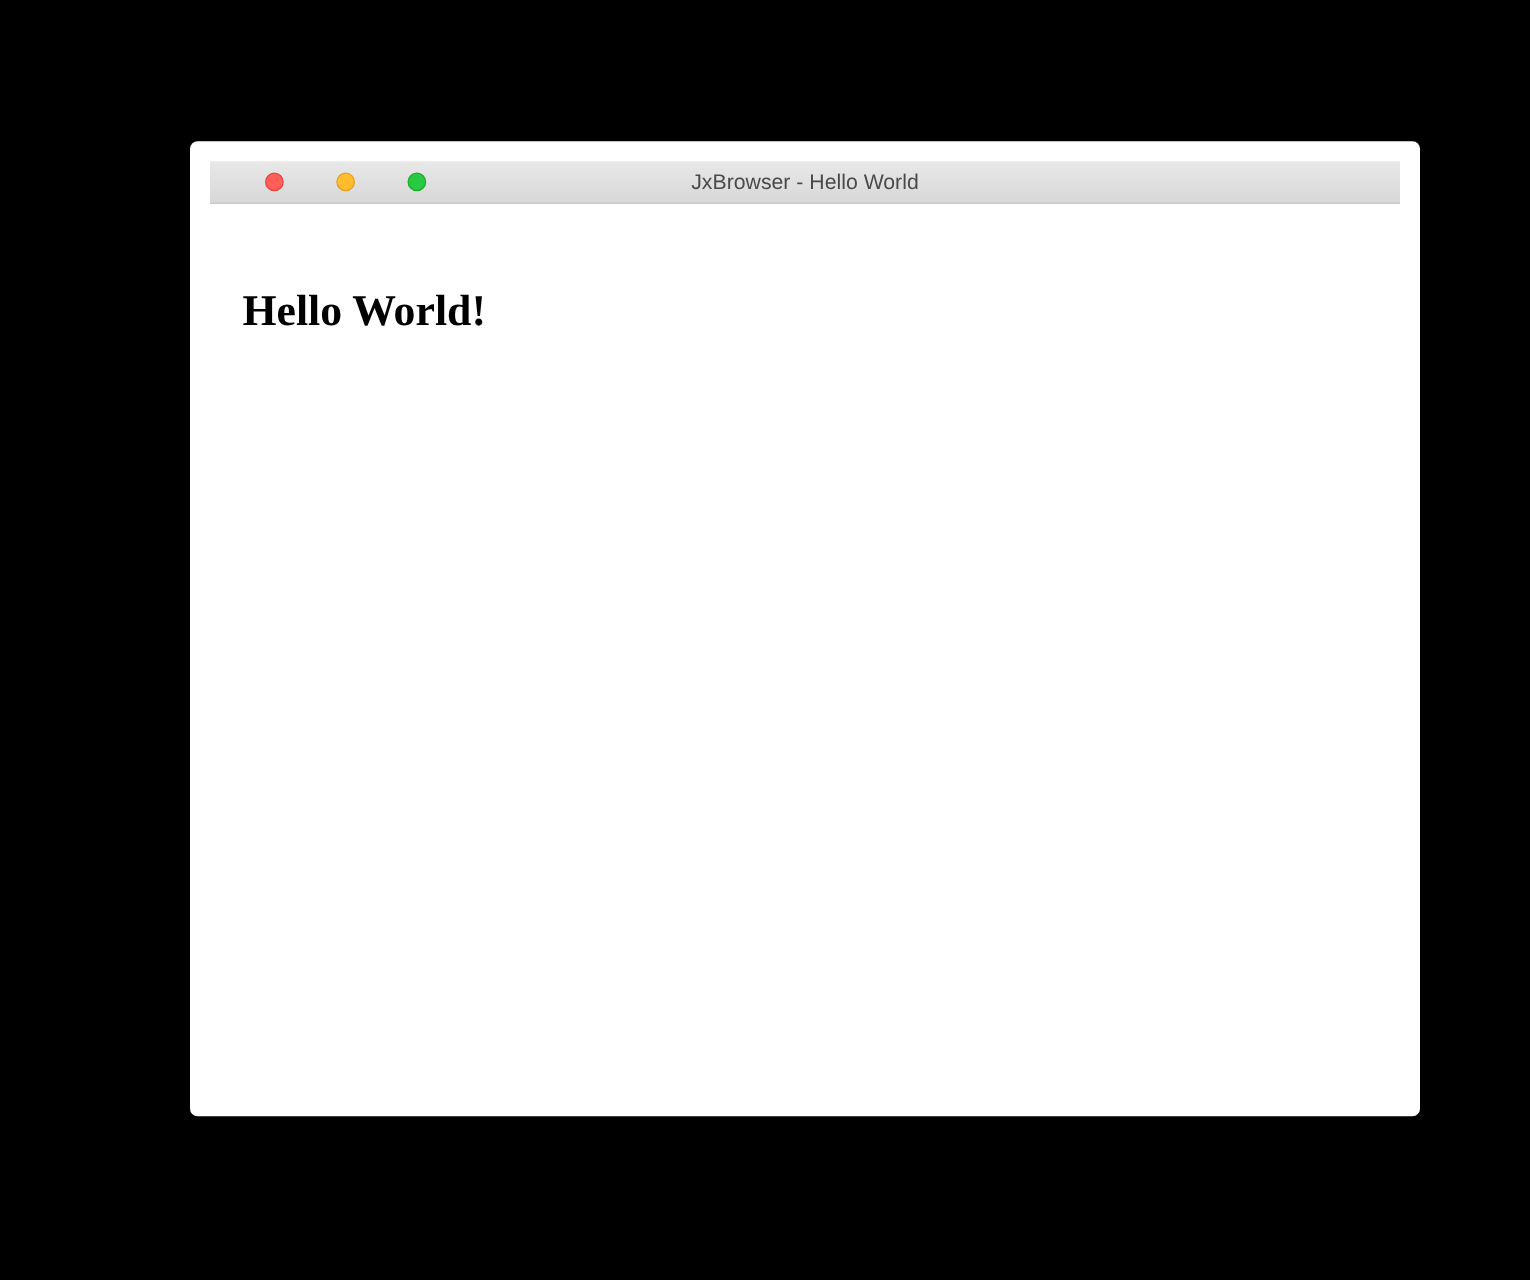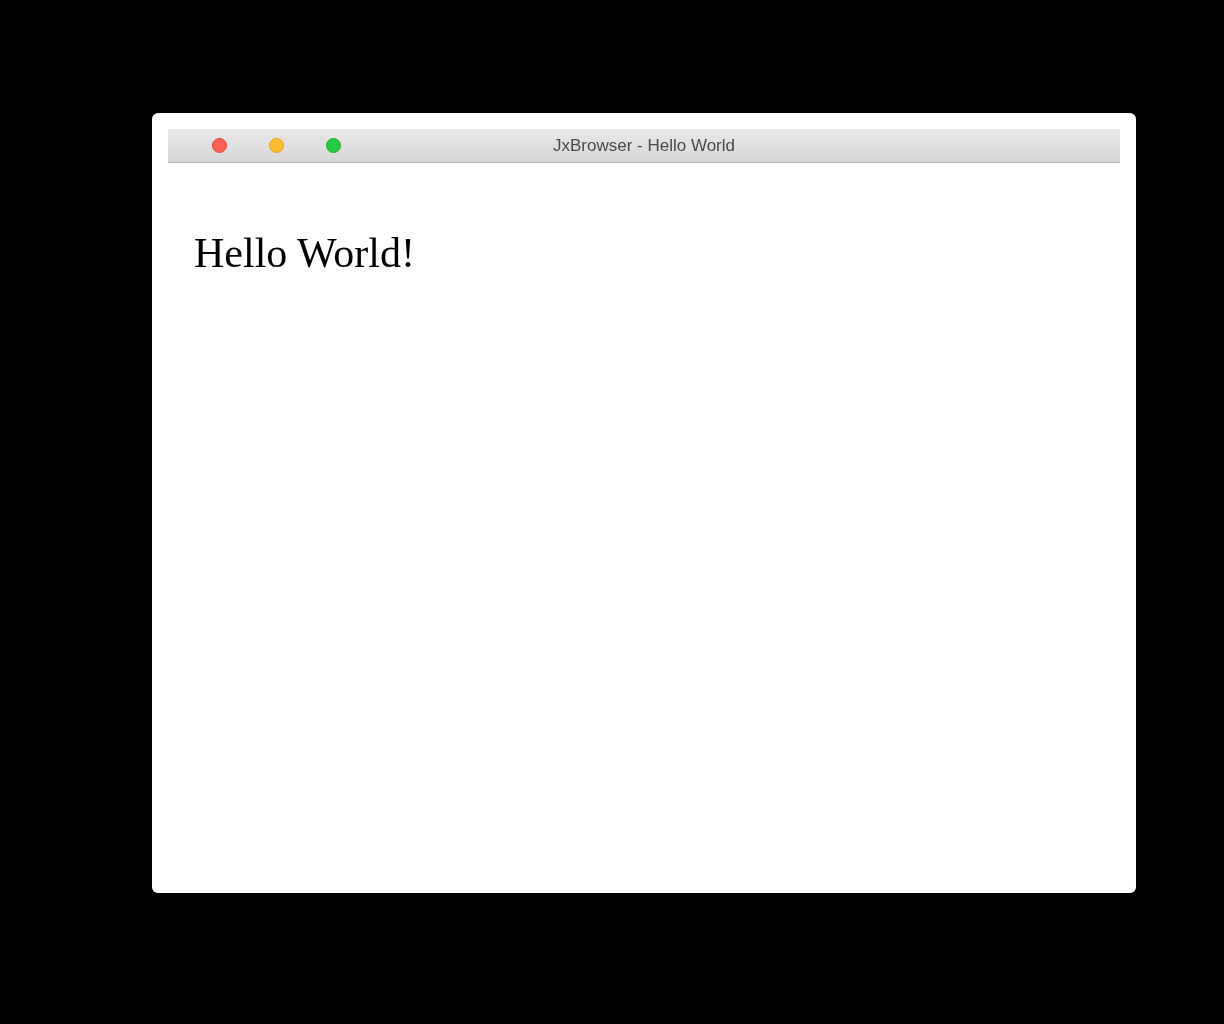--- a/index.html
+++ b/index.html
@@ -78,22 +78,22 @@
     }
     
     .content {
       flex: 1;
       background: #ffffff;
       padding: 18px 10px;
       font-family: "Times New Roman", Times, serif;
     }
     
     .heading {
-      font-size: 42px;
-      font-weight: normal;
+      font-size: 35px;
+      font-weight: bold;
       color: #000000;
     }
   </style>
 </head>
 <body>
 
 <div class="window">
   <div class="titlebar">
     <div class="traffic-lights">
       <div class="traffic-light red"></div>

